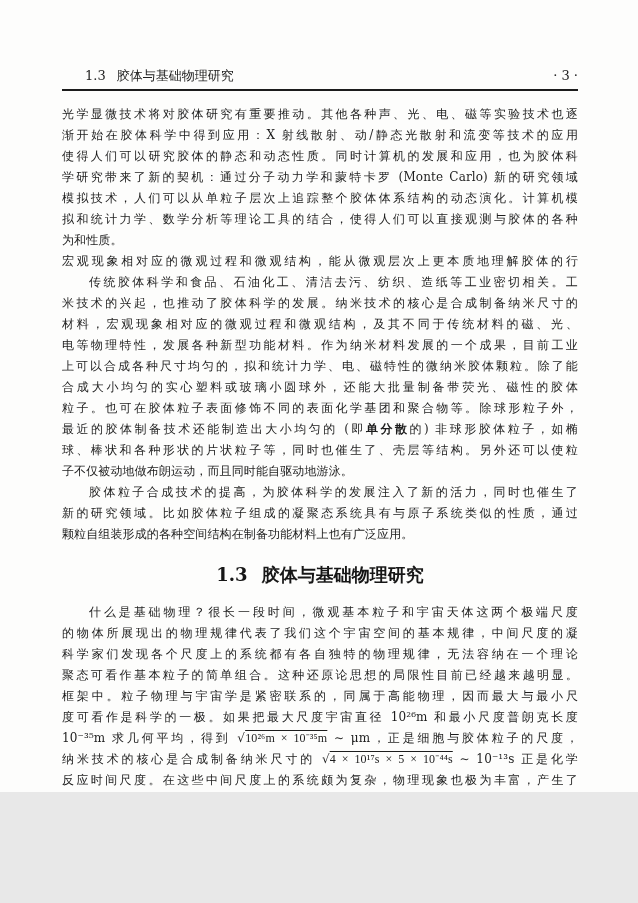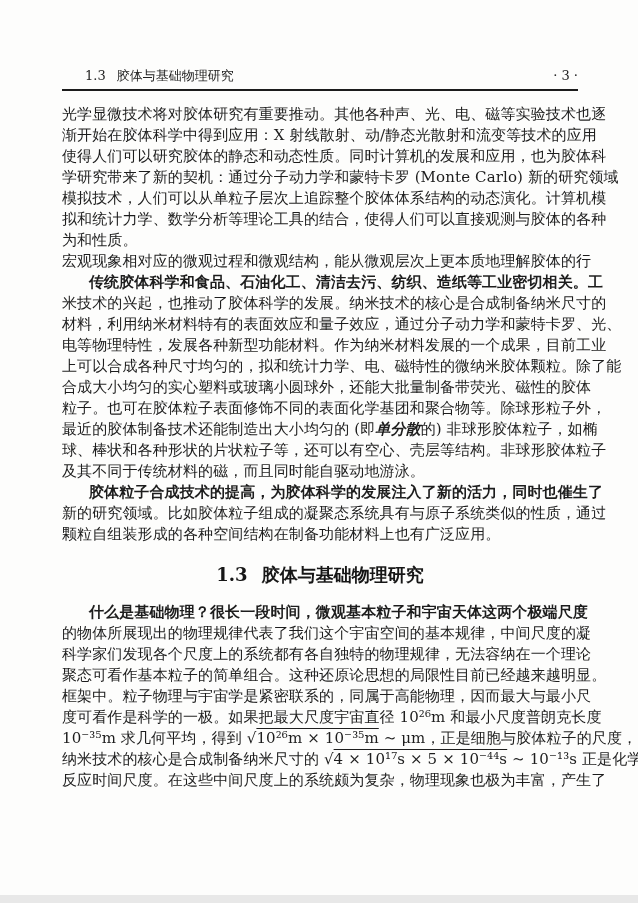--- a/index.html
+++ b/index.html
@@ -1,19 +1,19 @@
 <!DOCTYPE html>
 <html><head>
 <meta charset="utf-8">
 <style>
   html, body { margin: 0; padding: 0; background: #e8e8e8; }
   .page {
     position: relative;
     width: 638px;
-    height: 895px;
+    height: 792px;
     margin: 0 auto;
     background: #fdfdfc;
     font-family: "DejaVu Serif", "Liberation Serif", serif;
     color: #1d1d1d;
     overflow: hidden;
   }
   
   .running-header {
     position: absolute;
     top: 62px;
@@ -38,31 +38,31 @@
   .body-text {
     position: absolute;
     top: 104px;
     left: 62px;
     width: 516px;
   }
   .paragraph { margin: 0; }
   .line {
     height: 21px;
     line-height: 21px;
-    font-size: 15px;
+    font-size: 12px;
     letter-spacing: 0.12px;
     text-align: justify;
     text-align-last: justify;
     white-space: nowrap;
     overflow: visible;
   }
   .line.short { text-align-last: left; }
-  .line.indent { text-indent: 27px; font-weight: bold; }
-  .seg-bold { font-weight: bold; font-style: italic; }
-  .seg-overline { text-decoration: overline; }
+  .line.indent { text-indent: 27px; }
+  .seg-bold { font-weight: bold; }
+  .seg-overline { text-decoration: overline; font-family: Liberation Serif, serif; }
   
   .section-heading {
     margin-top: 17px;
     margin-bottom: 14px;
     height: 26px;
     line-height: 26px;
     display: flex;
     justify-content: center;
     align-items: center;
     gap: 14px;
@@ -92,28 +92,28 @@
           <div class="line"><span>使得人们可以研究胶体的静态和动态性质。同时计算机的发展和应用，也为胶体科</span></div>
           <div class="line"><span>学研究带来了新的契机：通过分子动力学和蒙特卡罗 (Monte Carlo) 新的研究领域</span></div>
           <div class="line"><span>模拟技术，人们可以从单粒子层次上追踪整个胶体体系结构的动态演化。计算机模</span></div>
           <div class="line"><span>拟和统计力学、数学分析等理论工具的结合，使得人们可以直接观测与胶体的各种</span></div>
           <div class="line short"><span>为和性质。</span></div>
           <div class="line"><span>宏观现象相对应的微观过程和微观结构，能从微观层次上更本质地理解胶体的行</span></div>
         </div>
         <div class="paragraph">
           <div class="line indent"><span>传统胶体科学和食品、石油化工、清洁去污、纺织、造纸等工业密切相关。工</span></div>
           <div class="line"><span>米技术的兴起，也推动了胶体科学的发展。纳米技术的核心是合成制备纳米尺寸的</span></div>
-          <div class="line"><span>材料，利用纳米材料特有的表面效应和量子效应，通过分子动力学和蒙特卡罗、光、</span></div>
+          <div class="line"><span>材料，宏观现象相对应的微观过程和微观结构，及其不同于传统材料的磁、光、</span></div>
           <div class="line"><span>电等物理特性，发展各种新型功能材料。作为纳米材料发展的一个成果，目前工业</span></div>
           <div class="line"><span>上可以合成各种尺寸均匀的，拟和统计力学、电、磁特性的微纳米胶体颗粒。除了能</span></div>
           <div class="line"><span>合成大小均匀的实心塑料或玻璃小圆球外，还能大批量制备带荧光、磁性的胶体</span></div>
           <div class="line"><span>粒子。也可在胶体粒子表面修饰不同的表面化学基团和聚合物等。除球形粒子外，</span></div>
           <div class="line"><span>最近的胶体制备技术还能制造出大小均匀的 (即</span><span class="seg-bold">单分散</span><span>的) 非球形胶体粒子，如椭</span></div>
-          <div class="line"><span>球、棒状和各种形状的片状粒子等，还可以有空心、壳层等结构。非球形胶体粒子</span></div>
-          <div class="line short"><span>及其不同于传统材料的磁，而且同时能自驱动地游泳。</span></div>
+          <div class="line"><span>球、棒状和各种形状的片状粒子等，同时也催生了、壳层等结构。另外还可以使粒</span></div>
+          <div class="line short"><span>子不仅被动地做布朗运动，而且同时能自驱动地游泳。</span></div>
         </div>
         <div class="paragraph">
           <div class="line indent"><span>胶体粒子合成技术的提高，为胶体科学的发展注入了新的活力，同时也催生了</span></div>
           <div class="line"><span>新的研究领域。比如胶体粒子组成的凝聚态系统具有与原子系统类似的性质，通过</span></div>
           <div class="line short"><span>颗粒自组装形成的各种空间结构在制备功能材料上也有广泛应用。</span></div>
         </div>
       </div>
 
     <div class="section-heading">
       <span>1.3</span>

